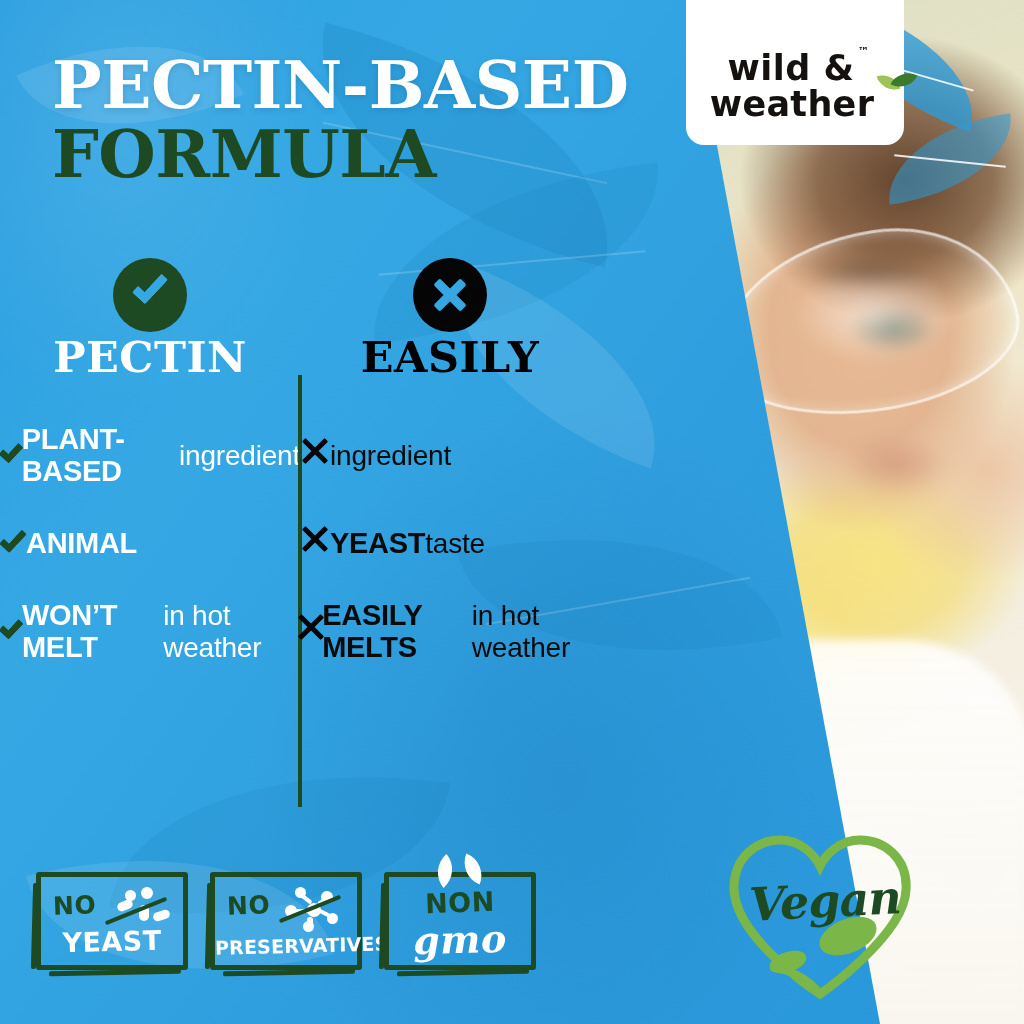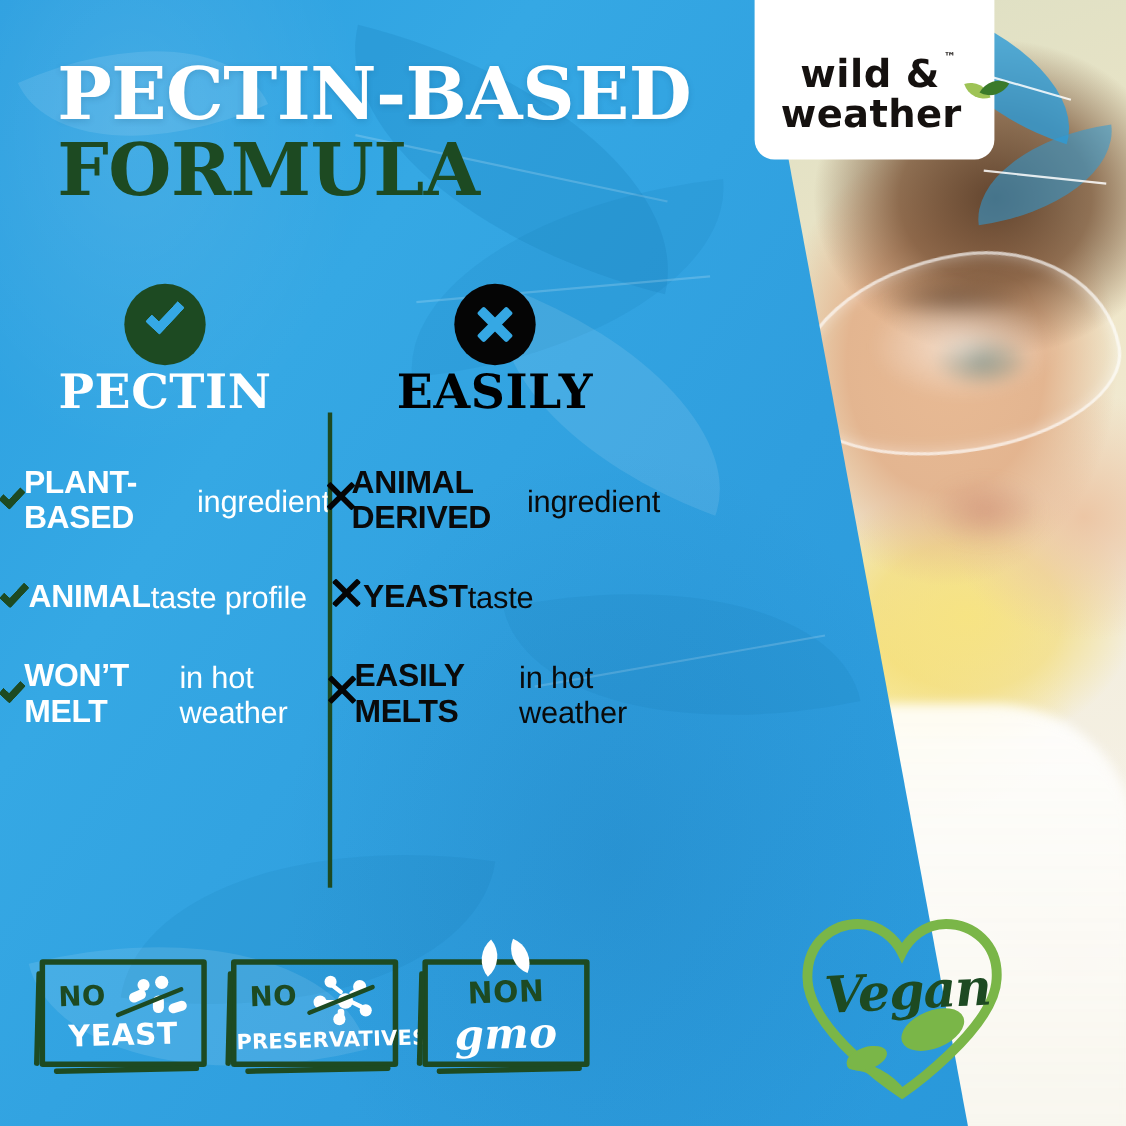--- a/index.html
+++ b/index.html
@@ -271,31 +271,29 @@
         <div class="cell light">
           <span class="mini-tick"></span>
           <span class="strong">PLANT-BASED</span>
           <span class="sub">ingredient</span>
         </div>
         <div class="cell dark">
           <span class="mini-cross">
               <i class="a"></i>
               <i class="b"></i>
             </span>
-          <span class="strong">ANIMAL DERIVED</span>
           <span class="sub">ingredient</span>
         </div>
       </div>
       <div class="row-gap"></div>
 
       <div class="row">
         <div class="cell light">
           <span class="mini-tick"></span>
           <span class="strong">ANIMAL</span>
-          <span class="sub">taste profile</span>
         </div>
         <div class="cell dark">
           <span class="mini-cross">
               <i class="a"></i>
               <i class="b"></i>
             </span>
           <span class="strong">YEAST</span>
           <span class="sub">taste</span>
         </div>
       </div>

